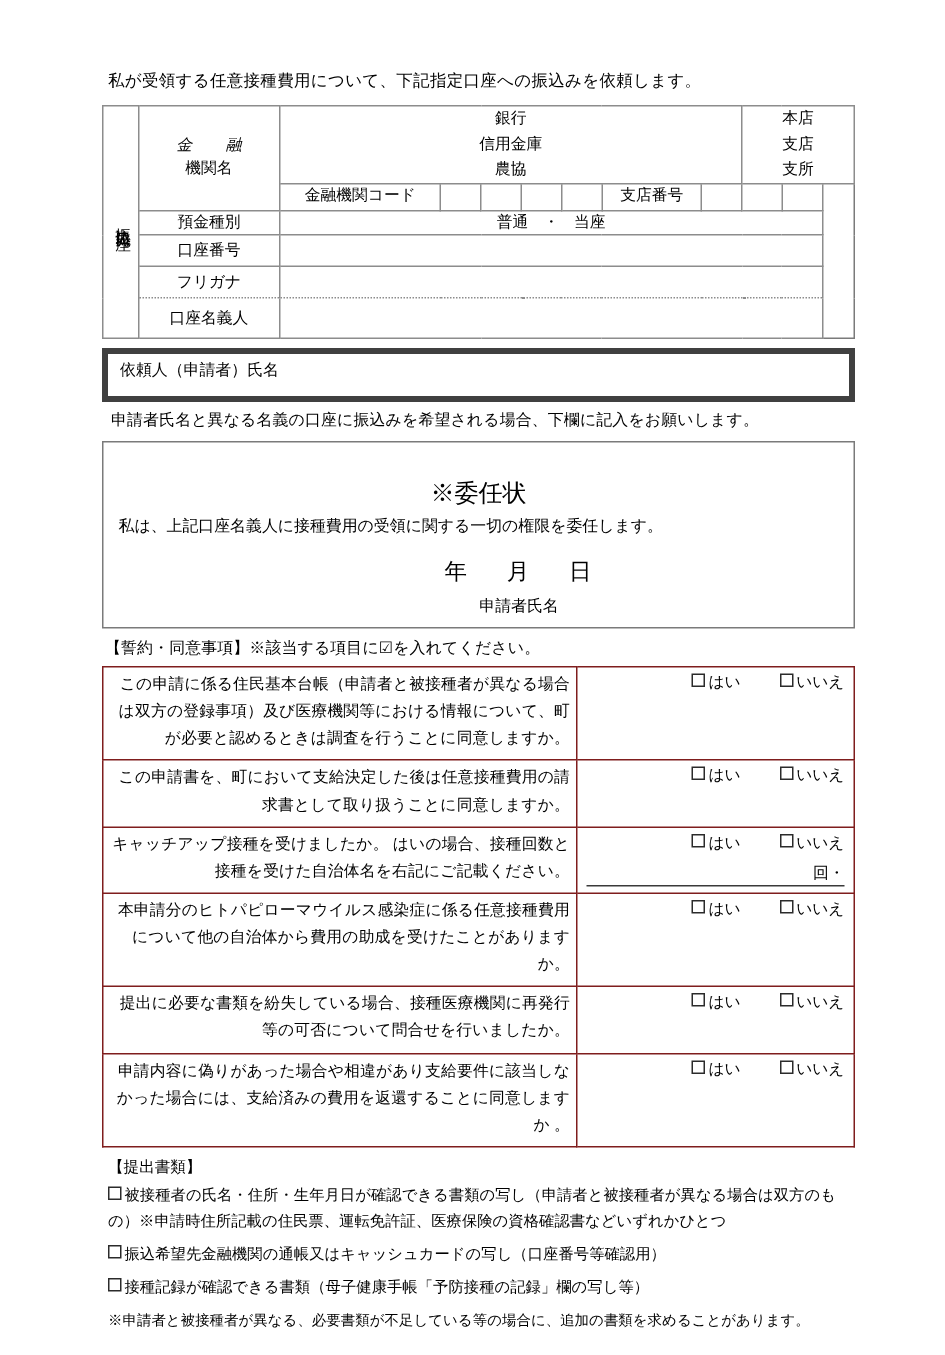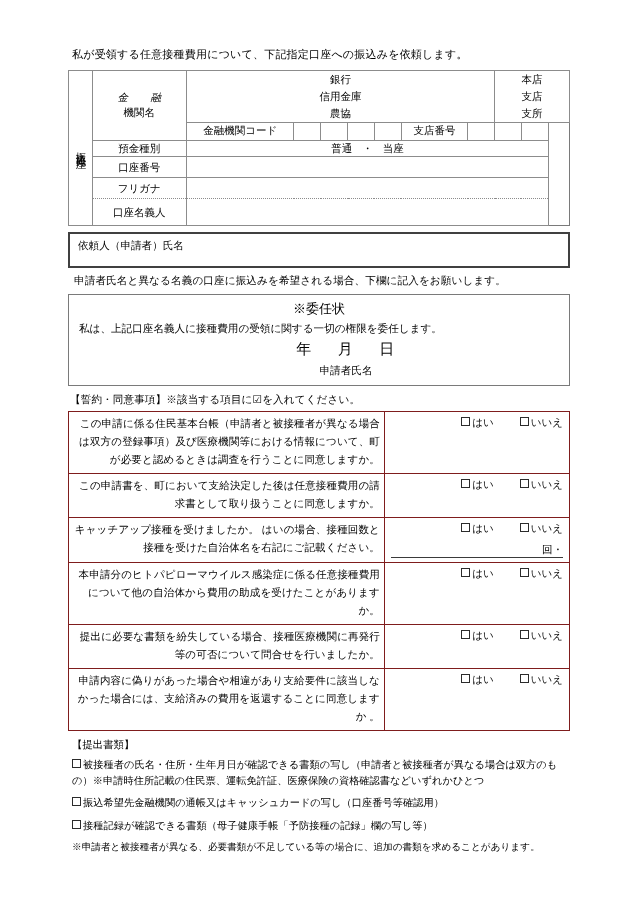--- a/index.html
+++ b/index.html
@@ -114,41 +114,42 @@
   
   .dotted-top {
     border-top: 1px dotted #8c8c8c !important;
   }
   .dotted-bottom {
     border-bottom: 1px dotted #8c8c8c !important;
   }
 
   
   .req-box {
-    border: 2px solid #404040;
+    border: 4px solid #404040;
     height: 36px;
     padding: 4px 12px 0 8px;
     box-sizing: border-box;
     font-size: 10.6px;
   }
 
   
   .poa-box {
     border: 1px solid #7a7a7a;
     box-sizing: border-box;
     padding: 4px 10px 6px 10px;
   }
   .poa-title {
     text-align: center;
-    font-size: 13px;
+    font-size: 16px;
     margin-bottom: 2px;
+    margin-top: 19px;
   }
   .poa-body {
     font-size: 10.6px;
-    margin-bottom: 1px;
+    margin-bottom: 11px;
   }
   .poa-date {
     font-size: 15px;
     margin-left: 53px;
     letter-spacing: 0.5px;
     text-align: center;
   }
   .poa-date .gap { display: inline-block; width: 26px; }
   .poa-sign {
     text-align: center;

